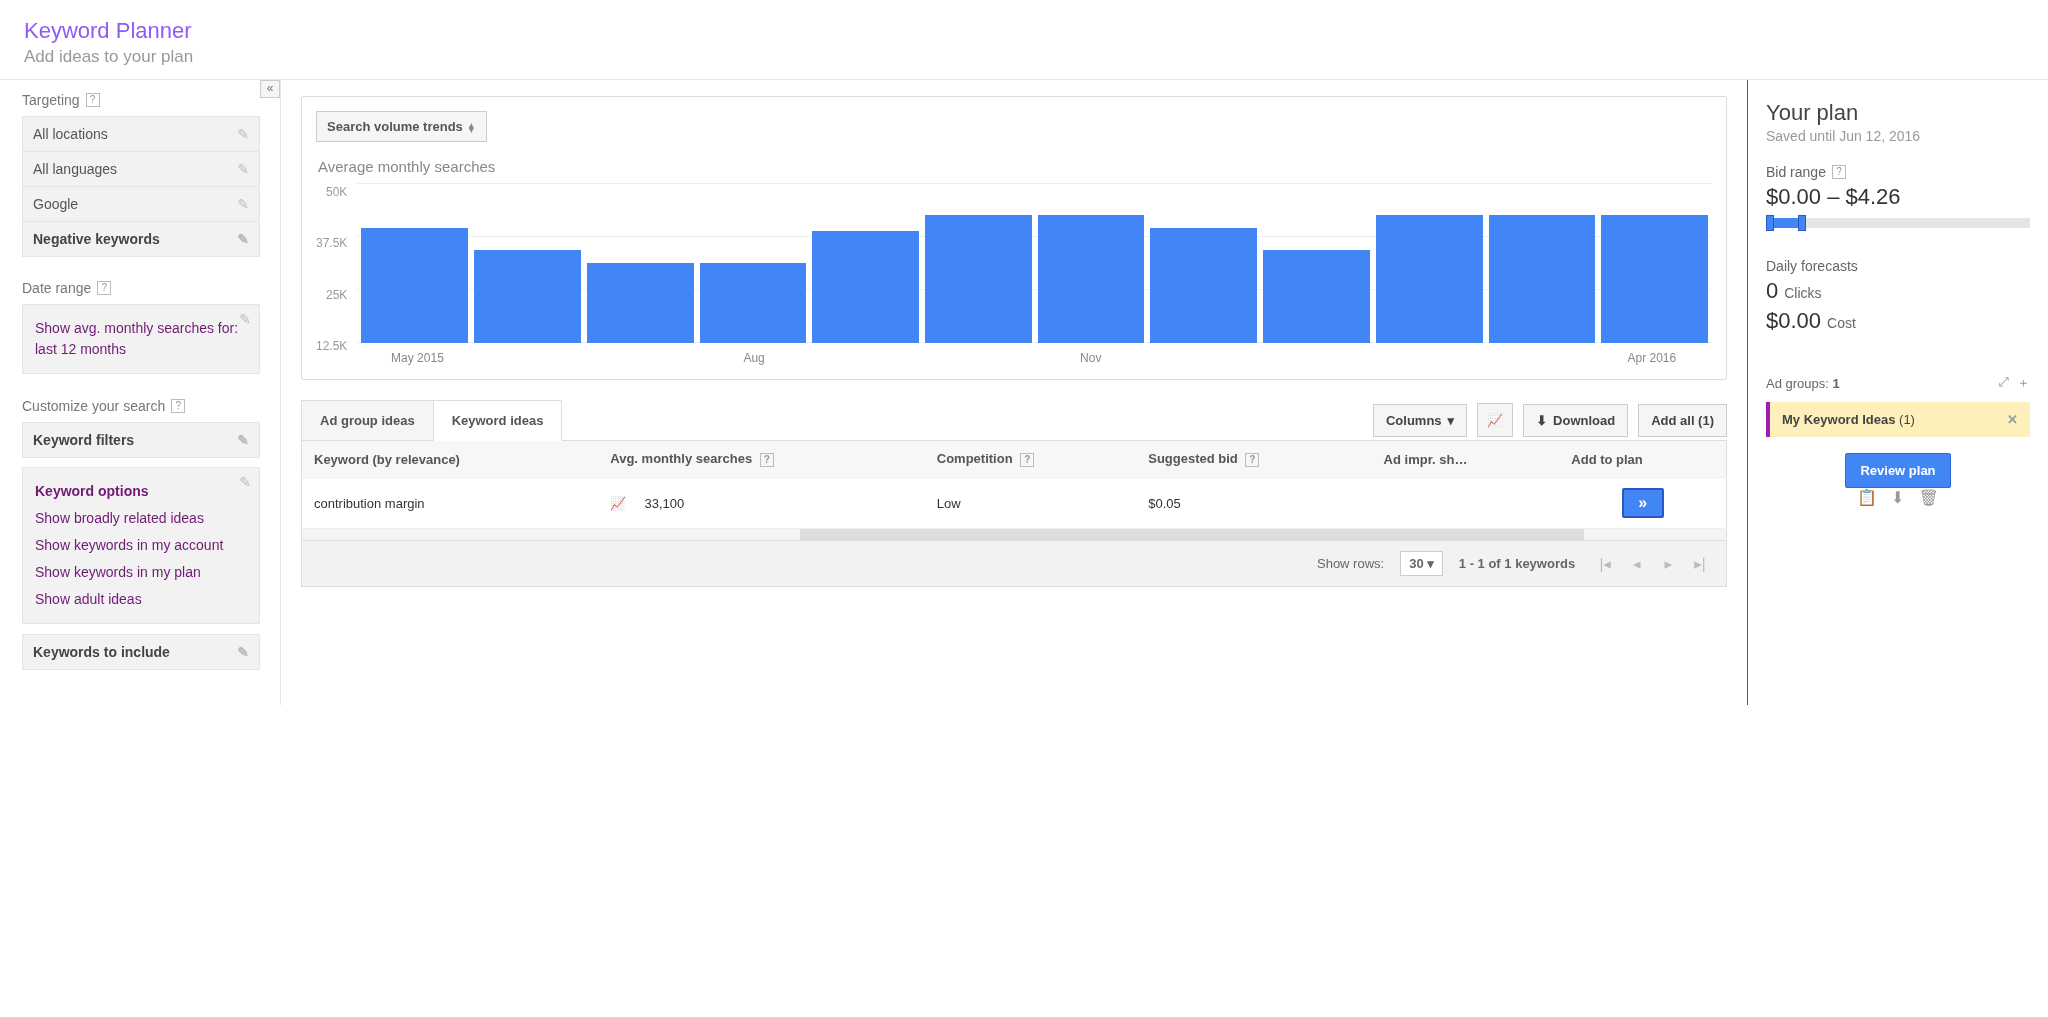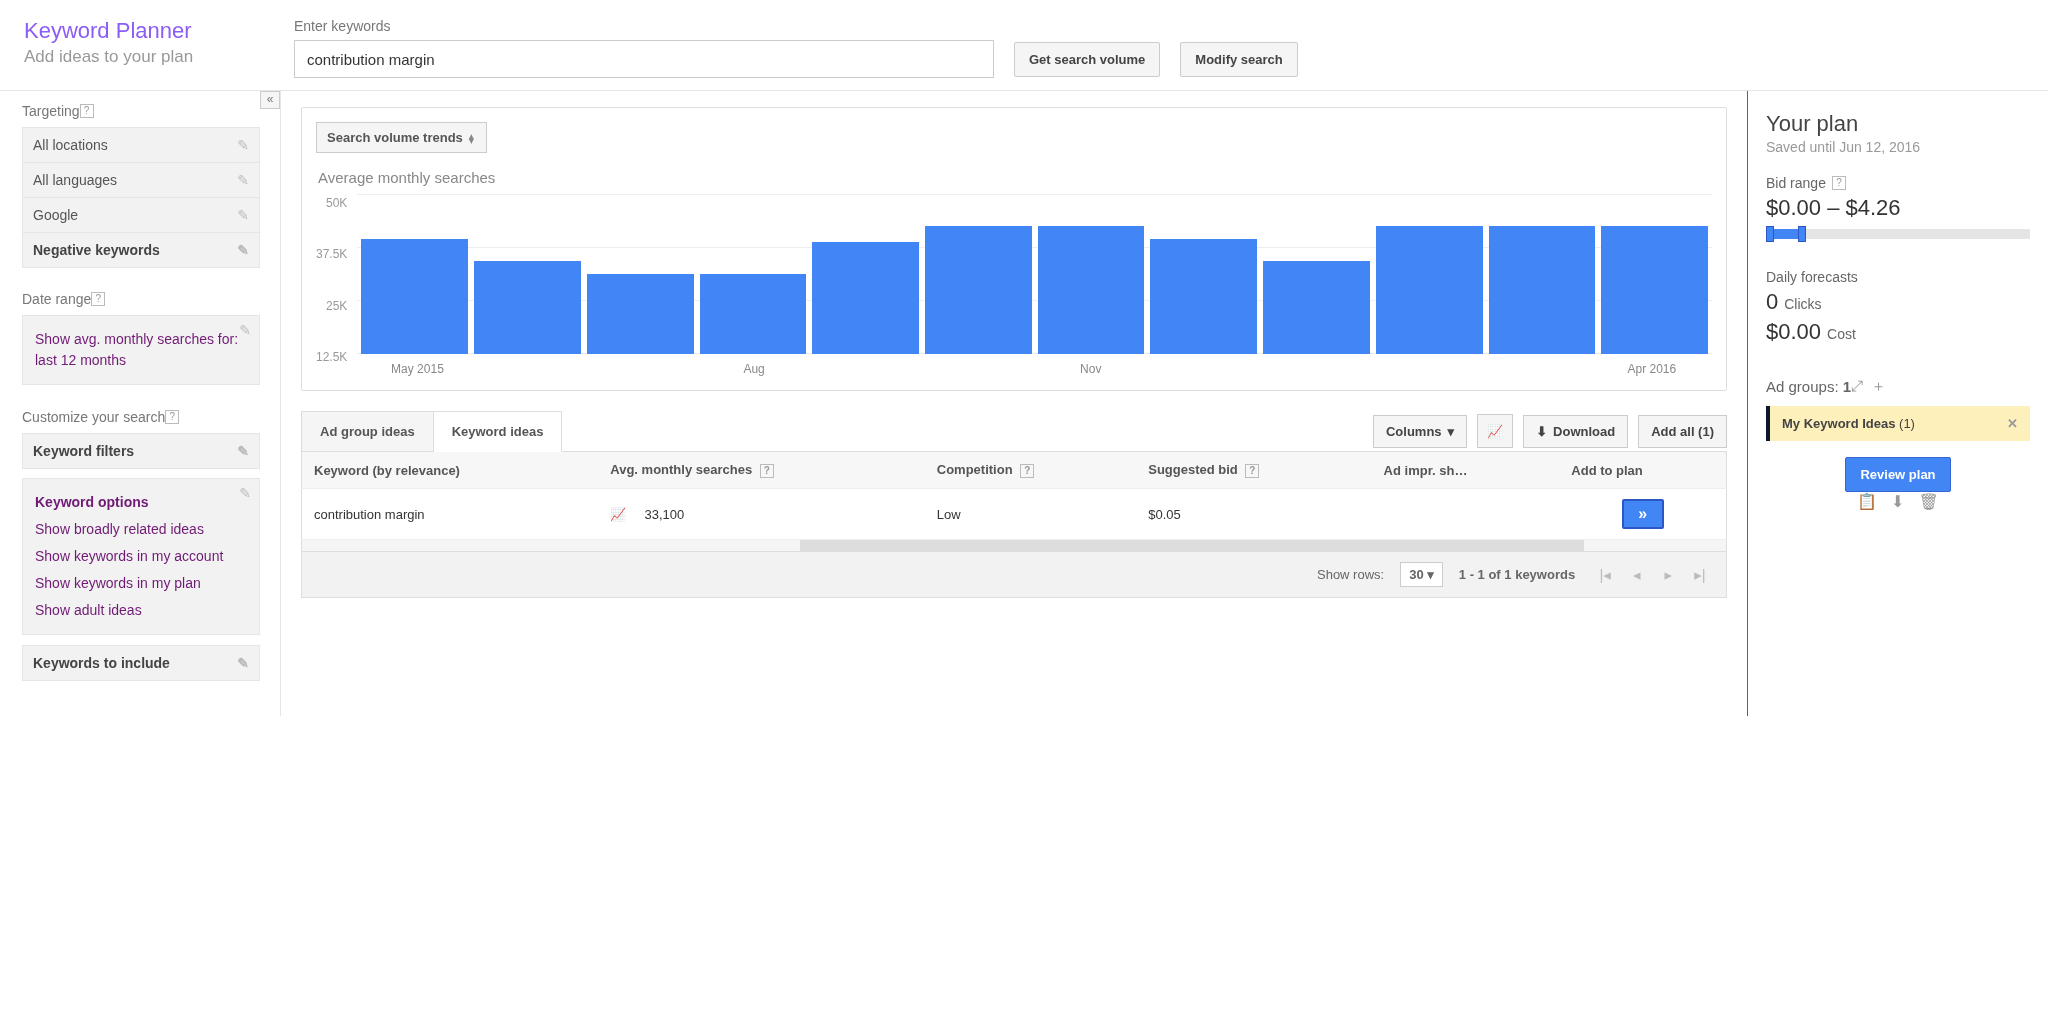--- a/index.html
+++ b/index.html
@@ -11,21 +11,21 @@
 .header-right { flex: 1; display: flex; flex-direction: column; gap: 6px; }
 .header-label { font-size: 14px; color: #777; }
 .header-row { display: flex; gap: 20px; align-items: center; }
 .kw-input { width: 700px; height: 38px; padding: 0 12px; font-size: 15px; border: 1px solid #ccc; color: #333; }
 .btn { background: #f5f5f5; border: 1px solid #ccc; padding: 9px 14px; font-size: 13px; color: #444; font-weight: bold; cursor: pointer; border-radius: 2px; }
 .btn-blue { background: #4285f4; color: #fff; border: 1px solid #3367d6; }
 .main { display: flex; }
 .sidebar { width: 280px; padding: 12px 20px 12px 22px; position: relative; }
 .collapse-tab { position: absolute; top: 0; right: 0; width: 20px; height: 18px; border: 1px solid #ccc; background: #f5f5f5; font-size: 12px; line-height: 14px; text-align: center; color: #777; cursor: pointer; }
 .side-section { margin-bottom: 24px; }
-.side-heading { font-size: 14px; color: #777; margin-bottom: 8px; display: flex; align-items: center; }
+.side-heading { font-size: 14px; color: #777; margin-bottom: 8px; display: flex; align-items: center; gap: 6px; }
 .help-icon { display: inline-block; width: 14px; height: 14px; border: 1px solid #bbb; text-align: center; font-size: 10px; line-height: 12px; color: #999; }
 .side-item { background: #f2f2f2; border: 1px solid #e5e5e5; padding: 9px 10px; font-size: 14px; color: #555; display: flex; justify-content: space-between; align-items: center; cursor: pointer; margin-bottom: -1px; }
 .side-item.bold { font-weight: bold; color: #444; }
 .pencil-icon { color: #bbb; font-size: 14px; }
 .side-sub { font-size: 14px; color: #701a75; padding: 3px 0 3px 2px; line-height: 1.5; }
 .side-box { background: #f2f2f2; border: 1px solid #e5e5e5; padding: 10px; position: relative; margin-top: 6px; }
 .side-box .pencil-icon { position: absolute; top: 6px; right: 8px; }
 .center { flex: 1; padding: 16px 20px; background: #fff; border-left: 1px solid #e5e5e5; border-right: 1px solid #4d7c0f; }
 .chart-card { border: 1px solid #ddd; border-radius: 2px; padding: 14px; margin-bottom: 20px; }
 .chart-select { display: inline-block; border: 1px solid #ccc; background: #f5f5f5; padding: 7px 10px; font-size: 13px; font-weight: bold; color: #555; cursor: pointer; margin-bottom: 10px; }
@@ -63,42 +63,34 @@
 .plan-title { font-size: 22px; color: #444; margin-bottom: 2px; }
 .plan-saved { font-size: 14px; color: #999; margin-bottom: 20px; }
 .plan-label { font-size: 14px; color: #666; margin-bottom: 4px; display:flex; gap:6px; align-items:center;}
 .plan-big { font-size: 22px; color: #333; margin-bottom: 8px; }
 .slider { height: 10px; background: #e5e5e5; position: relative; margin-bottom: 30px; }
 .slider-fill { position: absolute; left: 0; width: 12%; top: 0; bottom: 0; background: #4285f4; }
 .slider-handle { position: absolute; left: 0; top: -3px; width: 8px; height: 16px; background: #4285f4; border: 1px solid #2a56c6; }
 .slider-handle.r { left: 12%; }
 .forecast-row { font-size: 14px; color: #666; margin: 4px 0; }
 .forecast-row b { font-size: 22px; color: #333; font-weight: 400; margin-right: 6px; }
-.adgroup-row { display: flex; justify-content: flex-start; align-items: center; margin-top: 32px; color: #666; font-size: 15px; }
+.adgroup-row { display: flex; justify-content: space-between; align-items: center; margin-top: 40px; color: #666; font-size: 13px; }
 .adgroup-icons { color:#999; display:flex; gap:8px; }
-.mykw { background: #fdf0ba; border-left: 4px solid #0f172a; padding: 10px 12px; font-weight: bold; color: #444; display: flex; justify-content: space-between; align-items: center; margin-top: 10px; }
+.mykw { background: #fdf0ba; border-left: 4px solid #a21caf; padding: 10px 12px; font-weight: bold; color: #444; display: flex; justify-content: space-between; align-items: center; margin-top: 10px; }
 .actions-row { display: flex; justify-content: space-between; align-items: center; margin-top: 16px; flex-direction: column; }
 .action-icons { display: flex; gap: 14px; color: #999; font-size: 16px; }
 .action-icons span { cursor: pointer; }
 </style>
 </head>
 <body>
 
 <div class="header">
   <div class="header-left">
     <div class="header-title">Keyword Planner</div>
     <div class="header-subtitle">Add ideas to your plan</div>
-  </div>
-  <div class="header-right">
-    <div class="header-label">Enter keywords</div>
-    <div class="header-row">
-      <input class="kw-input" value="contribution margin" style="">
-      <button class="btn">Get search volume</button>
-      <button class="btn">Modify search</button>
-    </div>
   </div>
 </div>
 
 <div class="main">
   <div class="sidebar">
     <div class="collapse-tab">«</div>
 
     <div class="side-section">
       <div class="side-heading">
           <span>Targeting</span>

